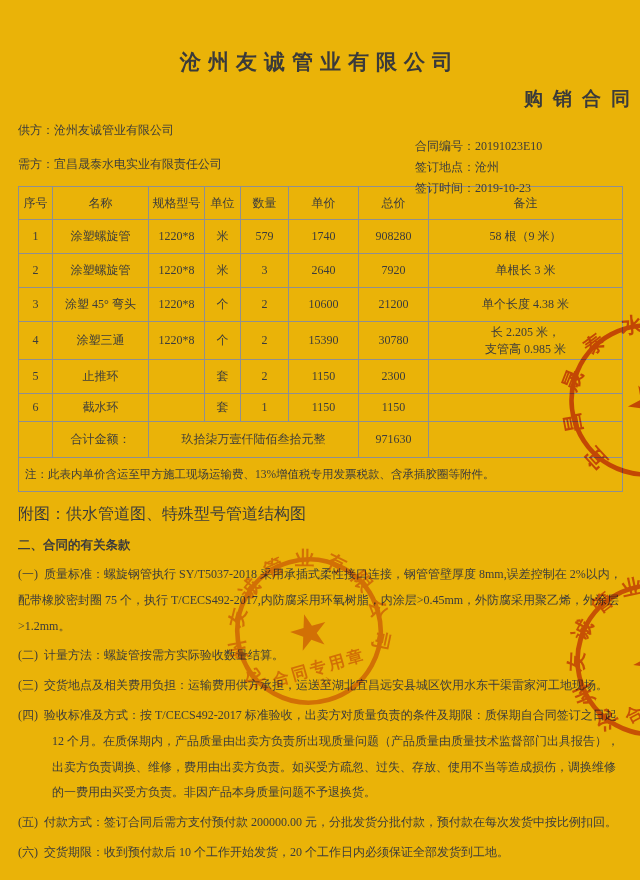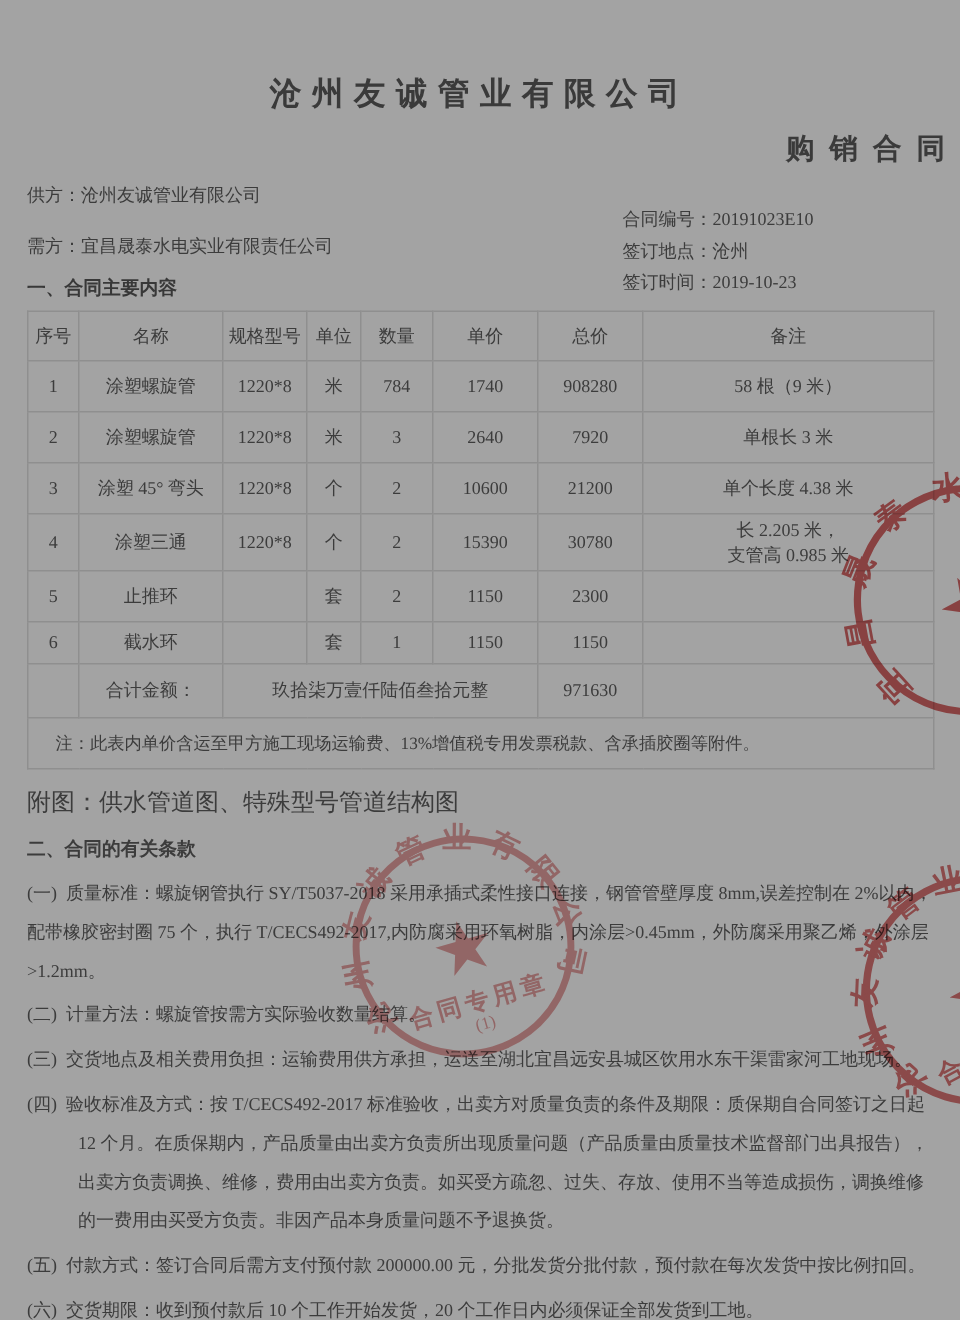--- a/index.html
+++ b/index.html
@@ -1,18 +1,18 @@
 <!DOCTYPE html>
 <html><head>
 <meta charset="utf-8">
 <style>
   html,body{margin:0;padding:0;background:#e9e9e9;}
   .page{
     position:relative;width:640px;height:880px;margin:0 auto;
-    background:#a3a3a3;overflow:hidden;
+    background:#eab308;overflow:hidden;
     font-family:"Liberation Serif","DejaVu Serif",serif;
     color:#3c3c3c;
   }
   .company-title{
     margin:48px 0 0 0;text-align:center;font-size:21px;font-weight:600;
     letter-spacing:7px;color:#3a3a3a;
   }
   .doc-title{
     margin:10px 0 0 0;text-align:right;font-size:19px;font-weight:600;
     letter-spacing:10px;color:#3a3a3a;
@@ -31,21 +31,21 @@
     border:1px solid #8f8f8f;text-align:center;vertical-align:middle;
     font-weight:normal;padding:1px 2px;overflow:hidden;
   }
   tr.hdr{height:33px;}
   tr.r{height:34px;}
   tr.r4{height:38px;}
   tr.r6{height:28px;}
   tr.total{height:36px;}
   tr.noterow{height:34px;}
   td.remark{white-space:pre-line;line-height:1.35;}
-  tr.noterow td{text-align:left;padding-left:18px;font-size:11.5px;}
+  tr.noterow td{text-align:left;padding-left:6px;font-size:11.5px;}
   .attachment-line{margin:12px 0 0 18px;font-size:16px;}
   .section2-title{margin:12px 0 0 18px;font-size:12.5px;font-weight:600;}
   .clauses{margin:8px 18px 0 18px;font-size:12px;}
   .clause{margin:0 0 4px 0;line-height:2.15;padding-left:34px;text-indent:-34px;}
   .clause.flush{padding-left:0;text-indent:0;}
   .clause .marker{margin-right:6px;}
   
   .seal{
     position:absolute;pointer-events:none;mix-blend-mode:multiply;
   }
@@ -77,21 +77,20 @@
     <div class="party-line party-buyer">
       <span>需方：</span><span>宜昌晟泰水电实业有限责任公司</span>
     </div>
     <div class="meta-block">
       <div><span>合同编号：</span><span>20191023E10</span></div>
       <div><span>签订地点：</span><span>沧州</span></div>
       <div><span>签订时间：</span><span>2019-10-23</span></div>
     </div>
   </div>
 
-  <div class="section-title">一、合同主要内容</div>
 
   <table class="contract">
     <colgroup>
       <col style="width:34px">
         <col style="width:96px">
         <col style="width:56px">
         <col style="width:36px">
       <col style="width:48px">
         <col style="width:70px">
         <col style="width:70px">
@@ -106,21 +105,21 @@
       <th>数量</th>
       <th>单价</th>
       <th>总价</th>
       <th>备注</th>
     </tr>
     <tr class="r">
       <td>1</td>
       <td>涂塑螺旋管</td>
       <td>1220*8</td>
       <td>米</td>
-      <td>784</td>
+      <td>579</td>
       <td>1740</td>
       <td>908280</td>
       <td class="remark">58 根（9 米）</td>
     </tr>
     <tr class="r">
       <td>2</td>
       <td>涂塑螺旋管</td>
       <td>1220*8</td>
       <td>米</td>
       <td>3</td>

